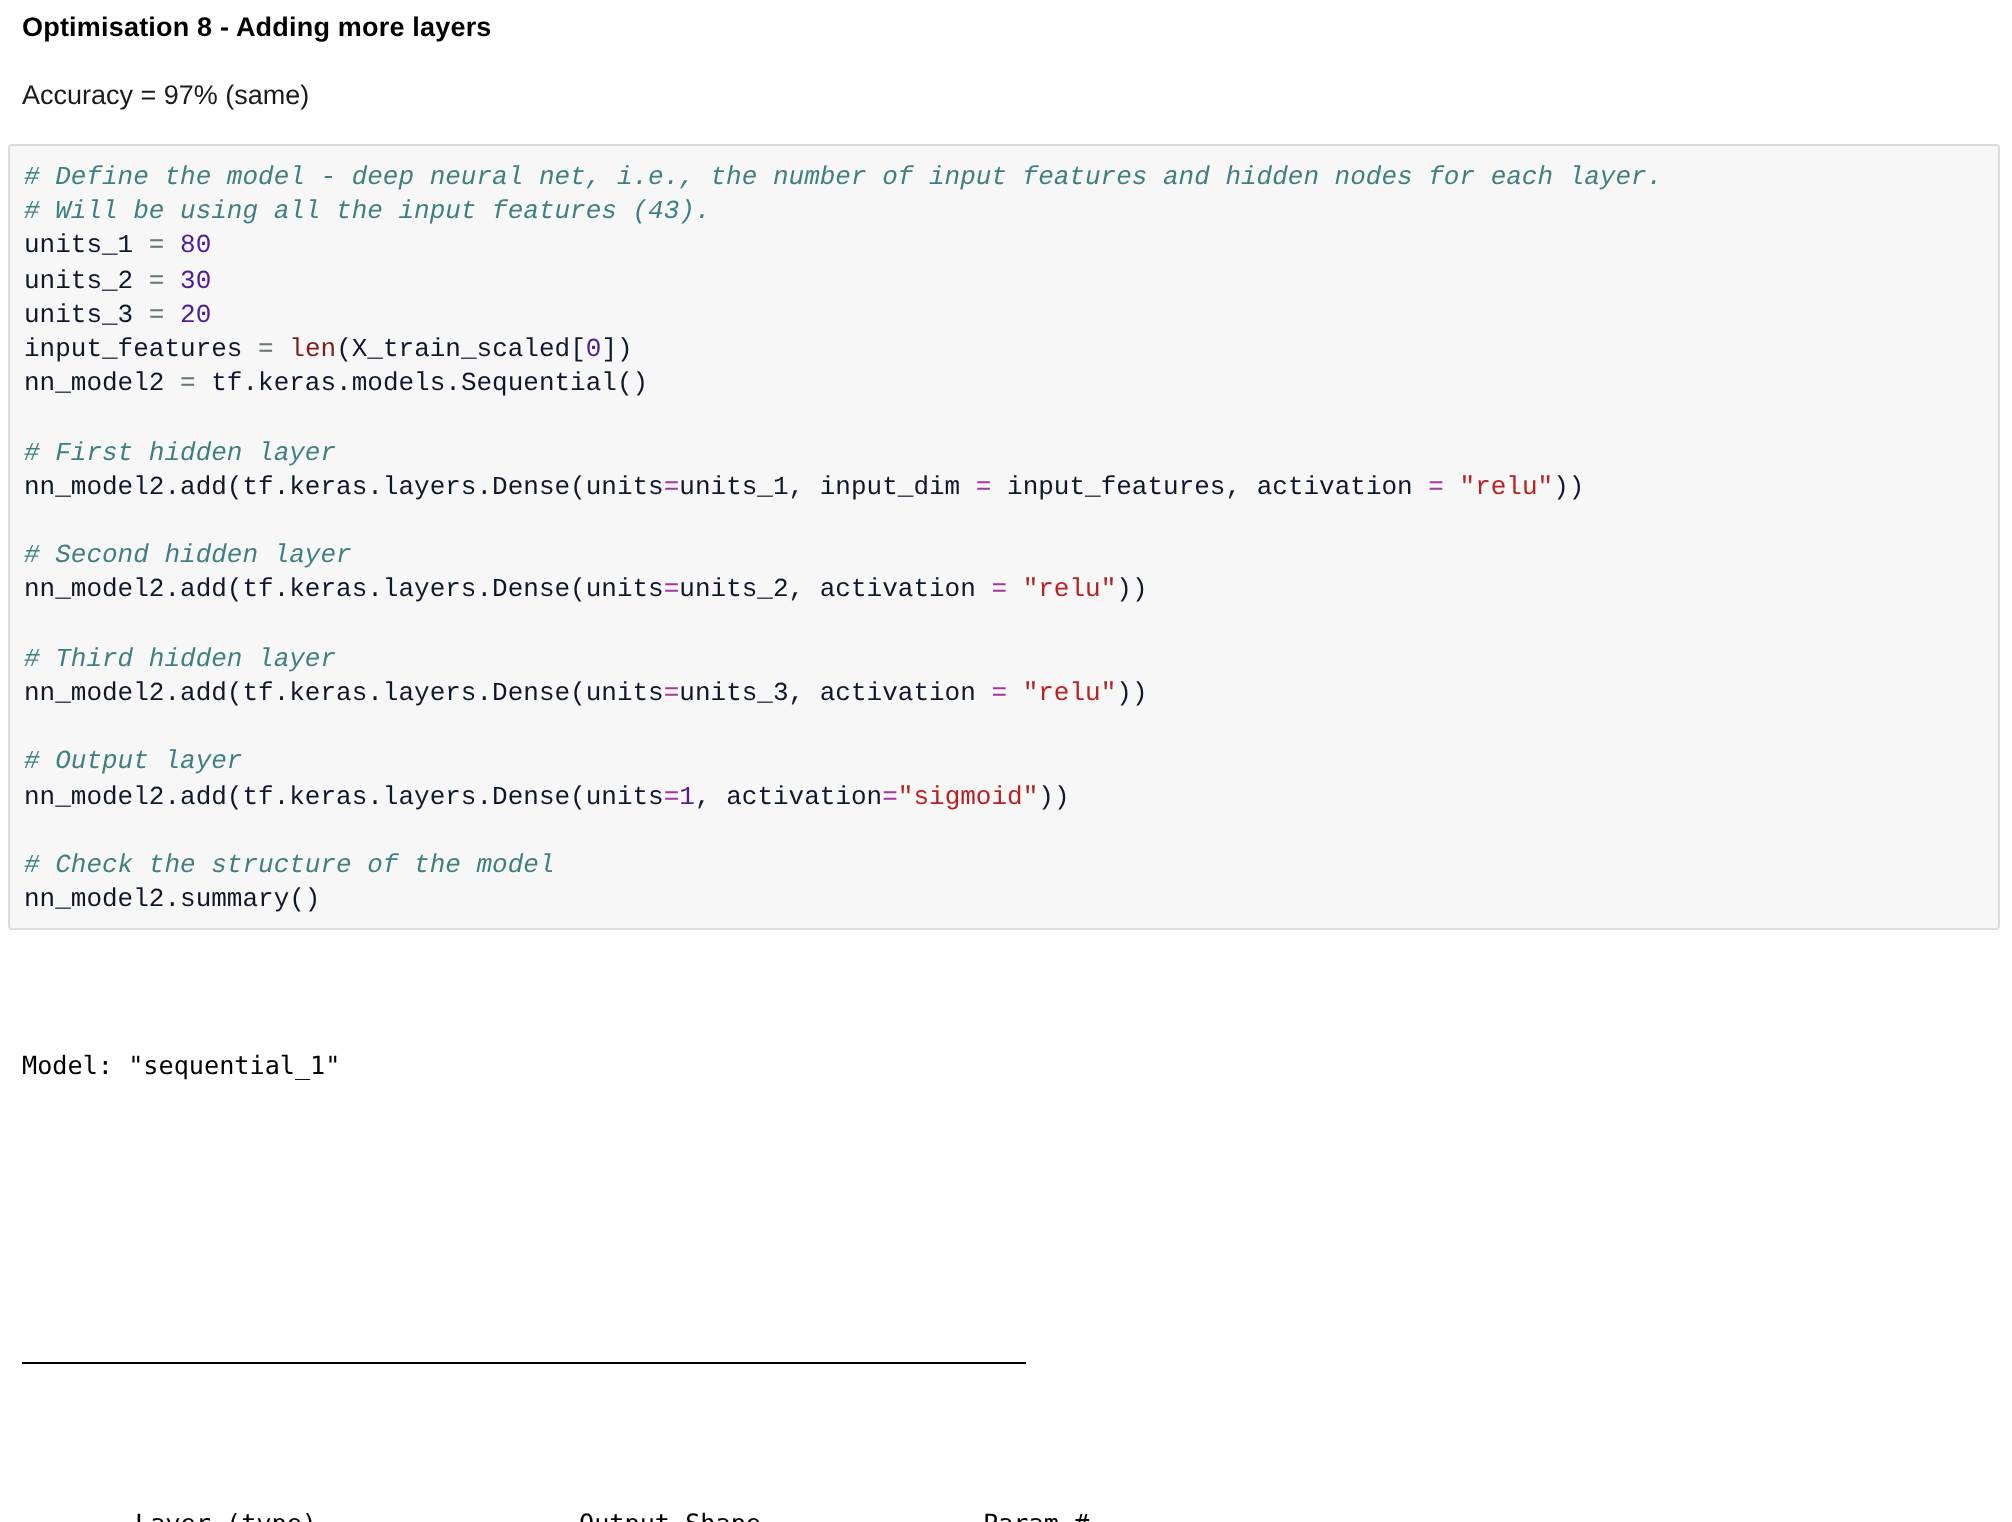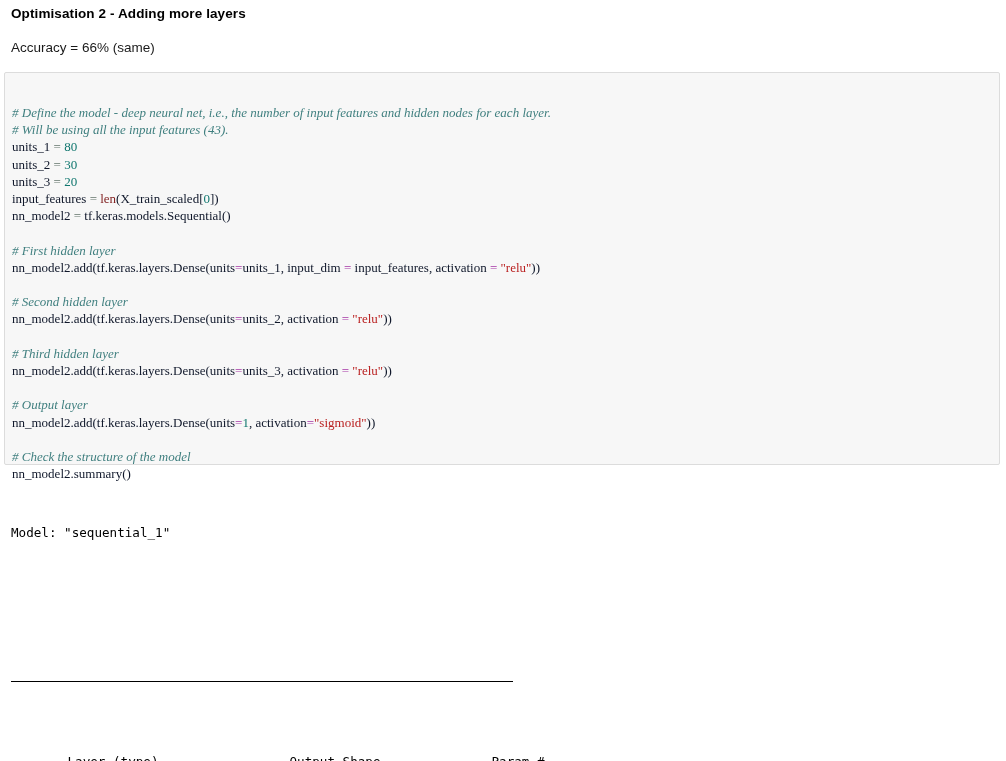--- a/index.html
+++ b/index.html
@@ -54,33 +54,32 @@
     background: #f7f7f7;
     border: 1px solid #dcdcdc;
     border-radius: 2px;
     box-shadow: 0 0 0 0 transparent;
   }
   .code-body {
     position: absolute;
     left: 7px;
     top: 7px;
     right: 4px;
-    font-family: Liberation Serif, serif;
+    font-family: Liberation Mono, monospace;
     font-size: 13px;
     line-height: 17.2px;
     color: #000000;
     white-space: pre;
-    margin-top: 24px;
   }
   .code-line {
     white-space: pre;
     min-height: 17.2px;
   }
   .tok-comment { color: #3f7f7f; font-style: italic; }
-  .tok-number  { color: #0f766e; }
+  .tok-number  { color: #4c1d95; }
   .tok-op      { color: #66776e; }
   .tok-kwarg   { color: #a636a6; }
   .tok-builtin { color: #7f1d1d; }
   .tok-string  { color: #ba2121; }
   .tok-plain   { color: #0f172a; }
 
   
   .output {
     position: absolute;
     left: 11px;
@@ -105,23 +104,23 @@
   .col-a { display: inline-block; width: 222px; }
   .col-b { display: inline-block; width: 202px; }
   .col-c { display: inline-block; }
   .pad-left { padding-left: 11px; }
 </style>
 </head>
 <body>
 
 <div class="page">
 
-  <div class="md-heading">Optimisation 2 - Adding more layers</div>
+  <div class="md-heading">Optimisation 8 - Adding more layers</div>
 
-  <div class="md-text">Accuracy = 66% (same)</div>
+  <div class="md-text">Accuracy = 97% (same)</div>
 
   <div class="code-cell">
     <div class="code-body" id="code-body"><div class="code-line"><span class="tok-comment"># Define the model - deep neural net, i.e., the number of input features and hidden nodes for each layer.</span></div><div class="code-line"><span class="tok-comment"># Will be using all the input features (43).</span></div><div class="code-line"><span class="tok-plain">units_1 </span><span class="tok-op">=</span><span class="tok-plain"> </span><span class="tok-number">80</span></div><div class="code-line"><span class="tok-plain">units_2 </span><span class="tok-op">=</span><span class="tok-plain"> </span><span class="tok-number">30</span></div><div class="code-line"><span class="tok-plain">units_3 </span><span class="tok-op">=</span><span class="tok-plain"> </span><span class="tok-number">20</span></div><div class="code-line"><span class="tok-plain">input_features </span><span class="tok-op">=</span><span class="tok-plain"> </span><span class="tok-builtin">len</span><span class="tok-plain">(X_train_scaled[</span><span class="tok-number">0</span><span class="tok-plain">])</span></div><div class="code-line"><span class="tok-plain">nn_model2 </span><span class="tok-op">=</span><span class="tok-plain"> tf.keras.models.Sequential()</span></div><div class="code-line">&nbsp;</div><div class="code-line"><span class="tok-comment"># First hidden layer</span></div><div class="code-line"><span class="tok-plain">nn_model2.add(tf.keras.layers.Dense(units</span><span class="tok-kwarg">=</span><span class="tok-plain">units_1, input_dim </span><span class="tok-kwarg">=</span><span class="tok-plain"> input_features, activation </span><span class="tok-kwarg">=</span><span class="tok-plain"> </span><span class="tok-string">"relu"</span><span class="tok-plain">))</span></div><div class="code-line">&nbsp;</div><div class="code-line"><span class="tok-comment"># Second hidden layer</span></div><div class="code-line"><span class="tok-plain">nn_model2.add(tf.keras.layers.Dense(units</span><span class="tok-kwarg">=</span><span class="tok-plain">units_2, activation </span><span class="tok-kwarg">=</span><span class="tok-plain"> </span><span class="tok-string">"relu"</span><span class="tok-plain">))</span></div><div class="code-line">&nbsp;</div><div class="code-line"><span class="tok-comment"># Third hidden layer</span></div><div class="code-line"><span class="tok-plain">nn_model2.add(tf.keras.layers.Dense(units</span><span class="tok-kwarg">=</span><span class="tok-plain">units_3, activation </span><span class="tok-kwarg">=</span><span class="tok-plain"> </span><span class="tok-string">"relu"</span><span class="tok-plain">))</span></div><div class="code-line">&nbsp;</div><div class="code-line"><span class="tok-comment"># Output layer</span></div><div class="code-line"><span class="tok-plain">nn_model2.add(tf.keras.layers.Dense(units</span><span class="tok-kwarg">=</span><span class="tok-number">1</span><span class="tok-plain">, activation</span><span class="tok-kwarg">=</span><span class="tok-string">"sigmoid"</span><span class="tok-plain">))</span></div><div class="code-line">&nbsp;</div><div class="code-line"><span class="tok-comment"># Check the structure of the model</span></div><div class="code-line"><span class="tok-plain">nn_model2.summary()</span></div></div>
   </div>
 
   <div class="output">
 
     <div class="out-line">Model: "sequential_1"</div>
 
     <div class="blank"></div>

